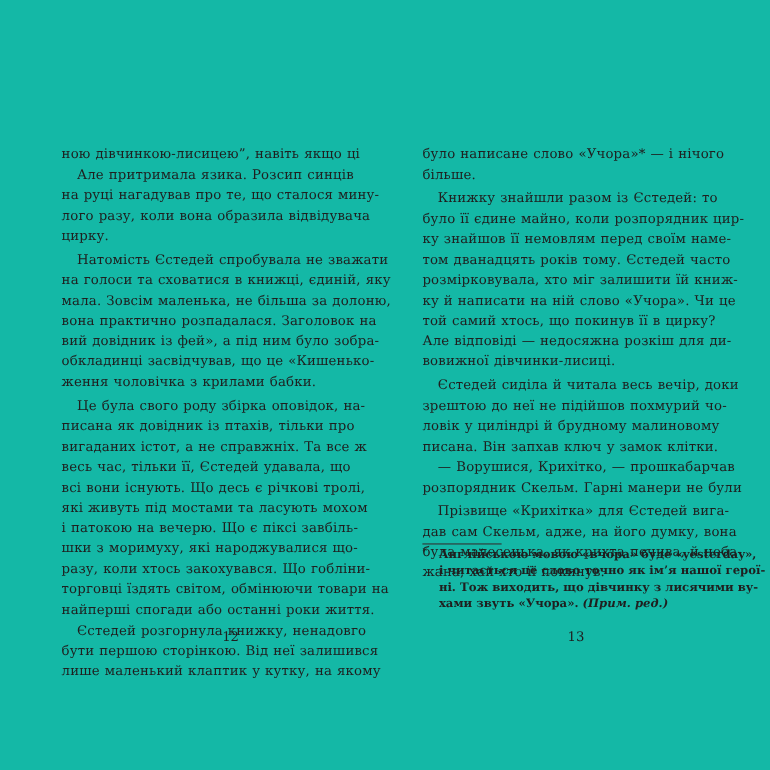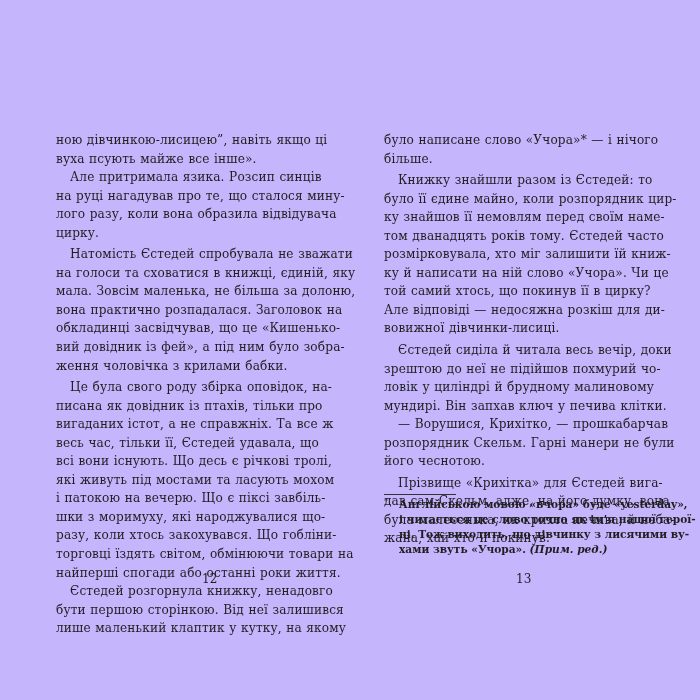--- a/index.html
+++ b/index.html
@@ -12,21 +12,21 @@
       height: 700px;
       position: relative;
       overflow: hidden;
       font-family: "DejaVu Serif", "Liberation Serif", serif;
       color: #1f1f1f;
     }
     .spread {
       position: absolute;
       left: 0; top: 0;
       width: 700px; height: 700px;
-      background: #c4b5fd;
+      background: #14b8a6;
     }
     .page {
       position: absolute;
       top: 0;
       height: 700px;
     }
     .page-left { left: 0; width: 350px; }
     .page-right { left: 350px; width: 350px; }
 
     .column {
@@ -93,38 +93,37 @@
 </head>
 <body>
 
 <div class="spread">
 
   <div class="page page-left">
     <div class="column">
 
       <div>
         <span class="line">ною дівчинкою-лисицею”, навіть якщо ці</span>
-        <span class="line last">вуха псують майже все інше».</span>
       </div>
 
       <div>
         <span class="line indent">Але притримала язика. Розсип синців</span>
         <span class="line">на руці нагадував про те, що сталося мину-</span>
         <span class="line">лого разу, коли вона образила відвідувача</span>
         <span class="line last">цирку.</span>
       </div>
       <div class="para-gap"></div>
 
       <div>
         <span class="line indent">Натомість Єстедей спробувала не зважати</span>
         <span class="line">на голоси та сховатися в книжці, єдиній, яку</span>
         <span class="line">мала. Зовсім маленька, не більша за долоню,</span>
         <span class="line">вона практично розпадалася. Заголовок на</span>
+        <span class="line">вий довідник із фей», а під ним було зобра-</span>
         <span class="line">обкладинці засвідчував, що це «Кишенько-</span>
-        <span class="line">вий довідник із фей», а під ним було зобра-</span>
         <span class="line last">ження чоловічка з крилами бабки.</span>
       </div>
       <div class="para-gap"></div>
 
       <div>
         <span class="line indent">Це була свого роду збірка оповідок, на-</span>
         <span class="line">писана як довідник із птахів, тільки про</span>
         <span class="line">вигаданих істот, а не справжніх. Та все ж</span>
         <span class="line">весь час, тільки її, Єстедей удавала, що</span>
         <span class="line">всі вони існують. Що десь є річкові тролі,</span>
@@ -164,27 +163,26 @@
         <span class="line">той самий хтось, що покинув її в цирку?</span>
         <span class="line">Але відповіді — недосяжна розкіш для ди-</span>
         <span class="line last">вовижної дівчинки-лисиці.</span>
       </div>
       <div class="para-gap"></div>
 
       <div>
         <span class="line indent">Єстедей сиділа й читала весь вечір, доки</span>
         <span class="line">зрештою до неї не підійшов похмурий чо-</span>
         <span class="line">ловік у циліндрі й брудному малиновому</span>
-        <span class="line last">мундирі. Він запхав ключ у печива клітки.</span>
+        <span class="line last">писана. Він запхав ключ у замок клітки.</span>
       </div>
 
       <div>
         <span class="line indent">— Ворушися, Крихітко, — прошкабарчав</span>
         <span class="line">розпорядник Скельм. Гарні манери не були</span>
-        <span class="line last">його чеснотою.</span>
       </div>
       <div class="para-gap"></div>
 
       <div>
         <span class="line indent">Прізвище «Крихітка» для Єстедей вига-</span>
         <span class="line">дав сам Скельм, адже, на його думку, вона</span>
         <span class="line">була малесенька, як крихта печива, й неба-</span>
         <span class="line last">жана, хай хто її покинув.</span>
       </div>
     </div>

